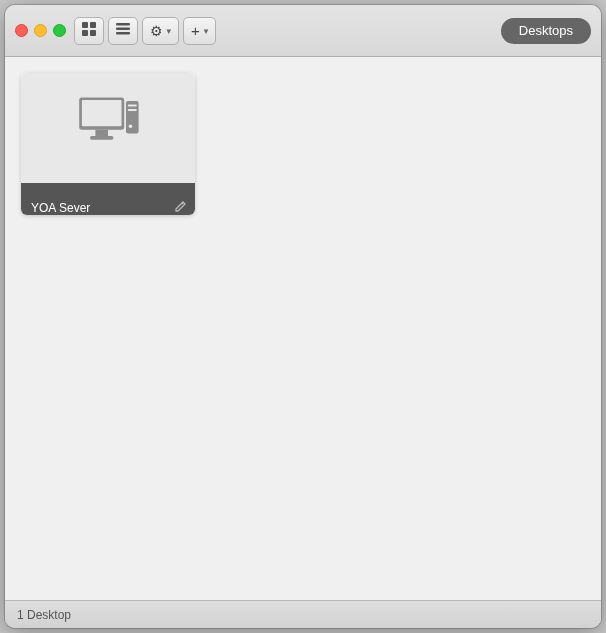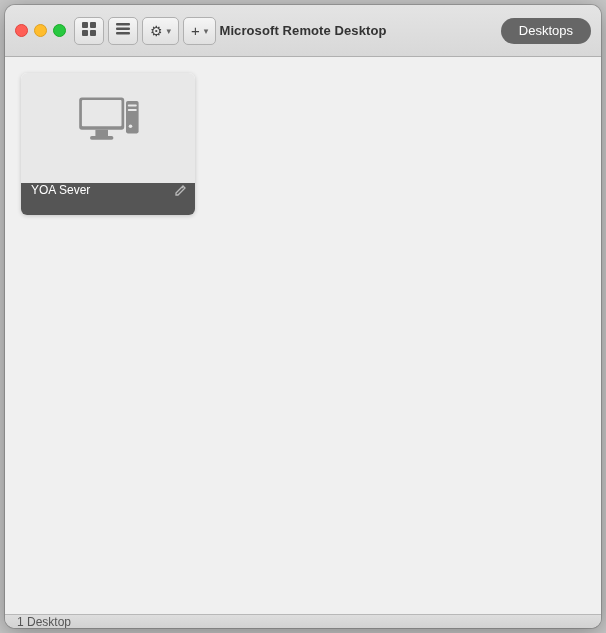--- a/index.html
+++ b/index.html
@@ -198,41 +198,41 @@
     .desktop-icon-svg {
       width: 72px;
       height: 72px;
       opacity: 0.7;
     }
 
     .desktop-card-footer {
       height: 32px;
       background: #555;
       display: flex;
-      align-items: flex-start;
+      align-items: flex-end;
       justify-content: space-between;
       padding: 0 8px 0 10px;
     }
 
     .desktop-card-name {
       font-size: 12px;
       color: #fff;
       font-weight: 500;
     }
 
     .desktop-card-edit {
       color: #ccc;
       font-size: 12px;
       cursor: pointer;
       opacity: 0.85;
     }
 
     
     .statusbar {
-      height: 14px;
+      height: 28px;
       background: linear-gradient(to bottom, #dedede, #d2d2d2);
       border-top: 1px solid #b8b8b8;
       display: flex;
       align-items: center;
       padding: 0 12px;
       flex-shrink: 0;
     }
 
     .statusbar-text {
       font-size: 12px;
@@ -282,23 +282,20 @@
       <div class="toolbar-btn">
         <span style="font-size:14px;">⚙</span>
         <span class="gear-caret">▾</span>
       </div>
       <div class="toolbar-btn">
         <span style="font-size:15px; font-weight:300;">+</span>
         <span class="gear-caret">▾</span>
       </div>
     </div>
 
-    <div class="title-center">
-      <span>Microsoft Remote Desktop</span>
-    </div>
 
     <div class="toolbar-right">
       <div class="tabs-area">
         <button class="tab tab-active">Desktops</button>
       </div>
     </div>
 
   </div>
 
   <div class="main-content">

